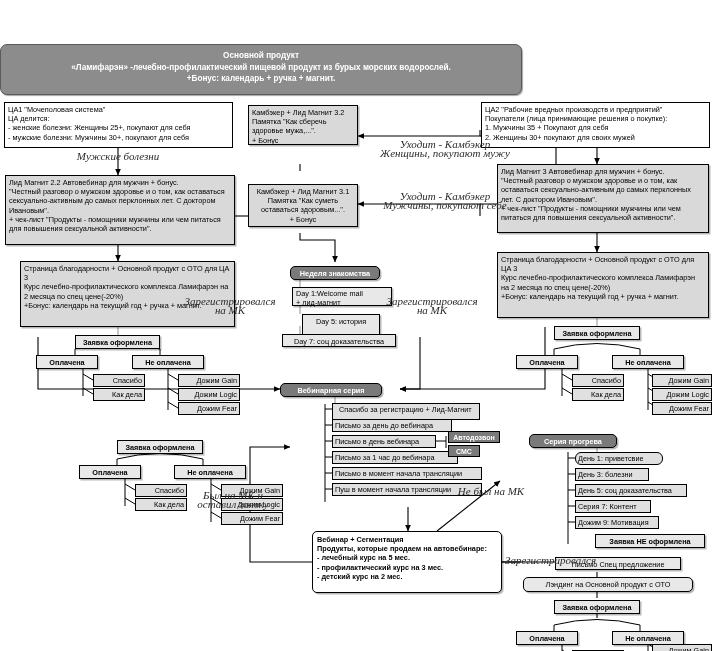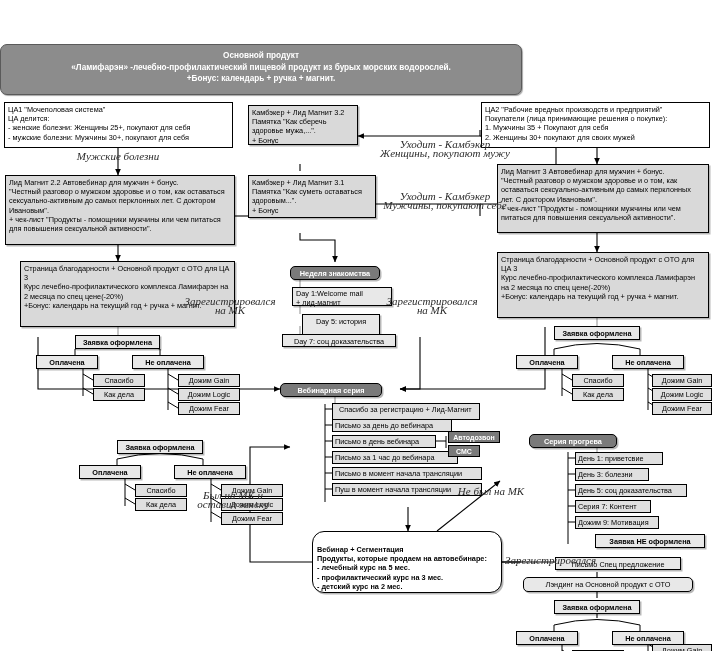--- a/index.html
+++ b/index.html
@@ -30,21 +30,21 @@
   .round{border-radius:5px;}
   .thick{border:1.6px solid #000;}
   .note{
     position:absolute;font-style:italic;font-size:11px;line-height:8.6px;
     color:#2b2b2b;text-align:center;z-index:6;
     font-family:"Liberation Serif", serif;
   }
   .pill{
     position:absolute;box-sizing:border-box;border:1px solid #000;
     background:#e0e0e0;font-size:7.3px;line-height:9px;
-    text-align:center;padding:1px 2px;z-index:5;
+    text-align:right;padding:1px 2px;z-index:5;
   }
   svg{position:absolute;left:0;top:0;overflow:visible;z-index:1;}
 </style>
 </head>
 <body>
 
 <div id="canvas">
 
   <svg width="714" height="651">
     <defs>
@@ -202,21 +202,21 @@
   <div class="pill" style="left:93px;top:344px;width:52px;height:13px;">Как дела</div>
 
   <div class="pill" style="left:178px;top:330px;width:62px;height:13px;">Дожим Gain</div>
   <div class="pill" style="left:178px;top:344px;width:62px;height:13px;">Дожим Logic</div>
   <div class="pill" style="left:178px;top:358px;width:62px;height:13px;">Дожим Fear</div>
 
   <div class="node shadow" style="left:248px;top:61px;width:110px;height:40px;white-space:pre-line;">Камбэкер + Лид Магнит 3.2
 Памятка "Как сберечь здоровье мужа,...".
 + Бонус</div>
 
-  <div class="node shadow" style="left:248px;top:131px;width:128px;height:43px;white-space:pre-line;">Камбэкер + Лид Магнит 3.1
+  <div class="node shadow" style="left:248px;top:140px;width:110px;height:43px;white-space:pre-line;text-align:center;">Камбэкер + Лид Магнит 3.1
 Памятка "Как суметь оставаться здоровым...".
 + Бонус</div>
 
   <div class="note" style="left:375px;top:96px;width:140px;white-space:pre-line;">Уходит - Камбэкер
 Женщины, покупают мужу</div>
 
   <div class="note" style="left:375px;top:148px;width:140px;white-space:pre-line;">Уходит - Камбэкер
 Мужчины, покупают себе</div>
 
   <div class="node dark ctr round shadow" style="left:290px;top:222px;width:90px;height:14px;padding-top:2px;">Неделя знакомства</div>
@@ -258,21 +258,21 @@
   <div class="node light bold ctr shadow" style="left:79px;top:421px;width:62px;height:14px;">Оплачена</div>
   <div class="node light bold ctr shadow" style="left:174px;top:421px;width:72px;height:14px;">Не оплачена</div>
 
   <div class="pill" style="left:135px;top:440px;width:52px;height:13px;">Спасибо</div>
   <div class="pill" style="left:135px;top:454px;width:52px;height:13px;">Как дела</div>
 
   <div class="pill" style="left:221px;top:440px;width:62px;height:13px;">Дожим Gain</div>
   <div class="pill" style="left:221px;top:454px;width:62px;height:13px;">Дожим Logic</div>
   <div class="pill" style="left:221px;top:468px;width:62px;height:13px;">Дожим Fear</div>
 
-  <div class="node white thick round shadow" style="left:312px;top:487px;width:190px;height:62px;white-space:pre-line;font-weight:bold;padding:13px 4px;border-radius:12px;">Вебинар + Сегментация
+  <div class="node white thick round shadow" style="left:312px;top:487px;width:190px;height:62px;white-space:pre-line;font-weight:bold;padding:3px 4px;">Вебинар + Сегментация
 Продукты, которые продаем на автовебинаре:
 - лечебный курс на 5 мес.
 - профилактический курс на 3 мес.
 - детский курс на 2 мес.</div>
 
   <div class="node white" style="left:481px;top:58px;width:229px;height:46px;white-space:pre-line;">ЦА2 "Рабочие вредных производств и предприятий"
 Покупатели (лица принимающие решения о покупке):
 1. Мужчины 35 + Покупают для себя
 2. Женщины 30+ покупают для своих мужей</div>
 
@@ -291,21 +291,21 @@
 
   <div class="pill" style="left:572px;top:330px;width:52px;height:13px;">Спасибо</div>
   <div class="pill" style="left:572px;top:344px;width:52px;height:13px;">Как дела</div>
 
   <div class="pill" style="left:652px;top:330px;width:60px;height:13px;">Дожим Gain</div>
   <div class="pill" style="left:652px;top:344px;width:60px;height:13px;">Дожим Logic</div>
   <div class="pill" style="left:652px;top:358px;width:60px;height:13px;">Дожим Fear</div>
 
   <div class="node dark ctr round shadow" style="left:529px;top:390px;width:88px;height:14px;padding-top:2px;">Серия прогрева</div>
 
-  <div class="pill" style="left:575px;top:408px;width:88px;height:13px;text-align:left;">День 1: приветсвие</div>
+  <div class="pill" style="left:575px;top:408px;width:88px;height:13px;text-align:left;border-radius:6px;">День 1: приветсвие</div>
   <div class="pill" style="left:575px;top:424px;width:74px;height:13px;text-align:left;">День 3: болезни</div>
   <div class="pill" style="left:575px;top:440px;width:112px;height:13px;text-align:left;">День 5: соц доказательства</div>
   <div class="pill" style="left:575px;top:456px;width:76px;height:13px;text-align:left;">Серия 7:  Контент</div>
   <div class="pill" style="left:575px;top:472px;width:84px;height:13px;text-align:left;">Дожим 9:  Мотивация</div>
 
   <div class="node light bold ctr shadow" style="left:595px;top:490px;width:110px;height:14px;">Заявка НЕ оформлена</div>
 
   <div class="node light ctr shadow" style="left:555px;top:513px;width:126px;height:13px;">Письмо Спец предложение</div>
 
   <div class="node light thick ctr round shadow" style="left:523px;top:533px;width:170px;height:15px;padding-top:2px;">Лэндинг на Основной продукт  с  ОТО</div>

